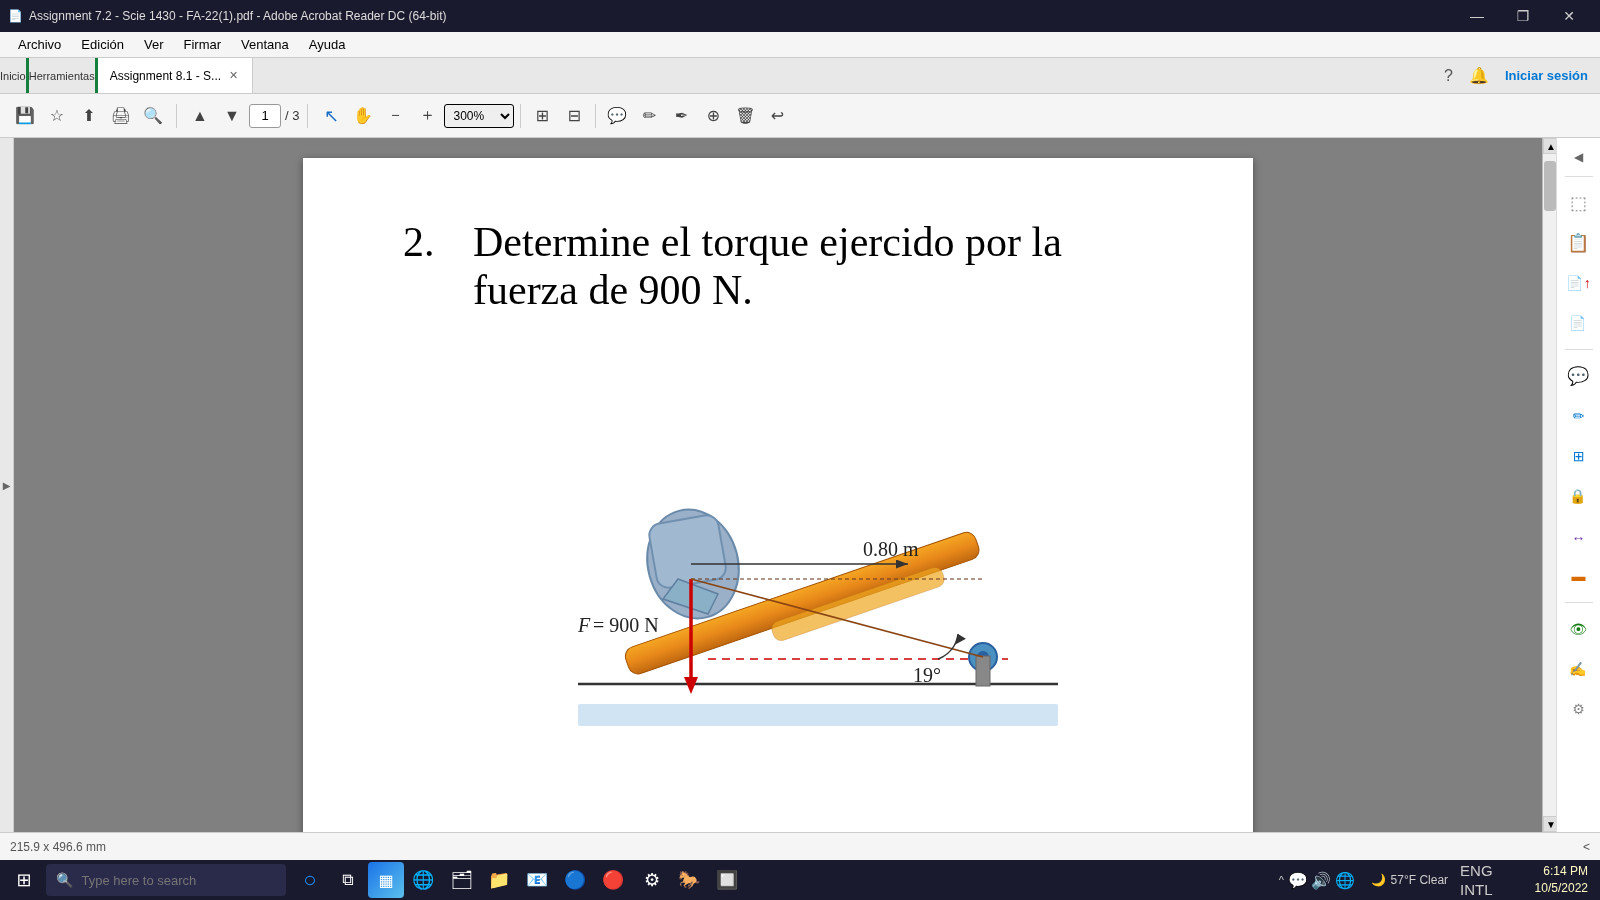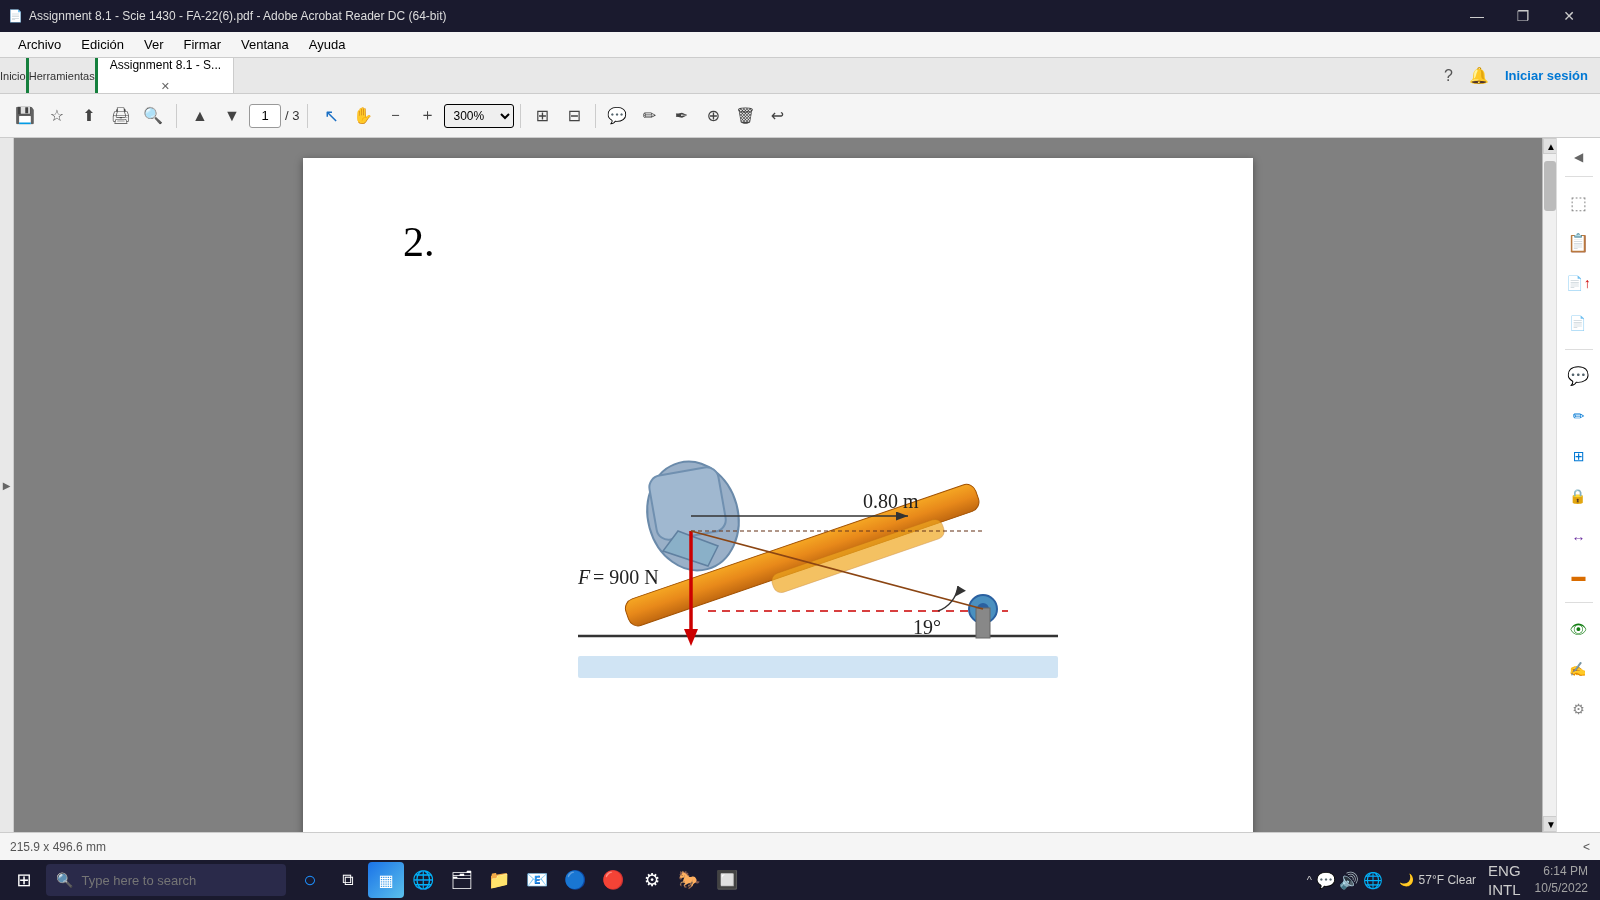--- a/index.html
+++ b/index.html
@@ -35,21 +35,21 @@
       display: flex; align-items: stretch; border-bottom: 1px solid #ccc;
     }
     .nav-btn {
       padding: 0 0; font-size: 11px; cursor: pointer;
       border: none; background: transparent; color: #333;
       border-right: 3px solid #15803d;
     }
     .tab {
       display: flex; align-items: center; padding: 0 12px;
       background: white; border-right: 1px solid #ccc;
-      font-size: 12px; gap: 6px; cursor: pointer; flex-direction: column;
+      font-size: 12px; gap: 6px; cursor: pointer;
     }
     .tab-close { font-size: 11px; color: #666; cursor: pointer; padding: 2px; border-radius: 2px; }
     #tabbar-right {
       margin-left: auto; display: flex; align-items: center; padding: 0 12px; gap: 16px;
     }
     .header-icon { font-size: 16px; color: #555; cursor: pointer; }
     .signin-btn {
       background: transparent; border: none; font-size: 13px;
       color: #0078d4; font-weight: 600; cursor: pointer;
     }
@@ -168,31 +168,31 @@
       background: transparent; border: none; outline: none;
       color: #ccc; font-size: 13px; width: 180px;
     }
     .taskbar-icon {
       width: 36px; height: 36px; display: flex; align-items: center; justify-content: center;
       cursor: pointer; border-radius: 4px; font-size: 18px; color: white;
     }
     .taskbar-right {
       margin-left: auto; display: flex; align-items: center; gap: 2px; color: #ccc;
     }
-    .taskbar-time { font-size: 12px; text-align: right; padding: 0 8px; color: #a3a3a3; line-height: 1.4; }
+    .taskbar-time { font-size: 12px; text-align: right; padding: 0 8px; color: #fef9c3; line-height: 1.4; margin-left: 28px; }
     .system-tray { display: flex; align-items: center; gap: 4px; padding: 0 8px; font-size: 12px; color: #ccc; }
     .lang-box { font-size: 11px; line-height: 1.3; text-align: center; color: #ccc; }
   </style>
 </head>
 <body>
 
 <div id="titlebar">
   <div id="titlebar-left">
     <span>📄</span>
-    <span style="font-size:12px;color:#ddd;">Assignment 8.1 - Scie 1430 - FA-22(6).pdf - Adobe Acrobat Reader DC (64-bit)</span>
+    <span style="font-size:12px;color:#ddd;">Assignment 7.2 - Scie 1430 - FA-22(1).pdf - Adobe Acrobat Reader DC (64-bit)</span>
   </div>
   <div id="titlebar-controls">
     <button class="titlebar-btn">—</button>
     <button class="titlebar-btn">❐</button>
     <button class="titlebar-btn close">✕</button>
   </div>
 </div>
 
 <div id="menubar">
   <span class="menu-item">Archivo</span>
@@ -264,20 +264,21 @@
 
   <div id="left-arrow">
     <span>▶</span>
   </div>
 
   <div id="pdf-area">
     <div id="pdf-page">
 
       <div style="display:flex; align-items:baseline; margin-bottom: 20px;">
         <span class="problem-title" style="margin-right:20px; min-width:50px;">2.</span>
+        <span class="problem-title">Determine el torque ejercido por la fuerza de 900 N.</span>
       </div>
 
       <div class="diagram-container">
         <svg width="620" height="370" viewBox="0 0 620 370">
 
           <defs>
             <linearGradient id="pipeGrad" x1="0%" y1="0%" x2="0%" y2="100%">
               <stop offset="0%" style="stop-color:#f5a623;stop-opacity:1"></stop>
               <stop offset="50%" style="stop-color:#e8891a;stop-opacity:1"></stop>
               <stop offset="100%" style="stop-color:#c06810;stop-opacity:1"></stop>

